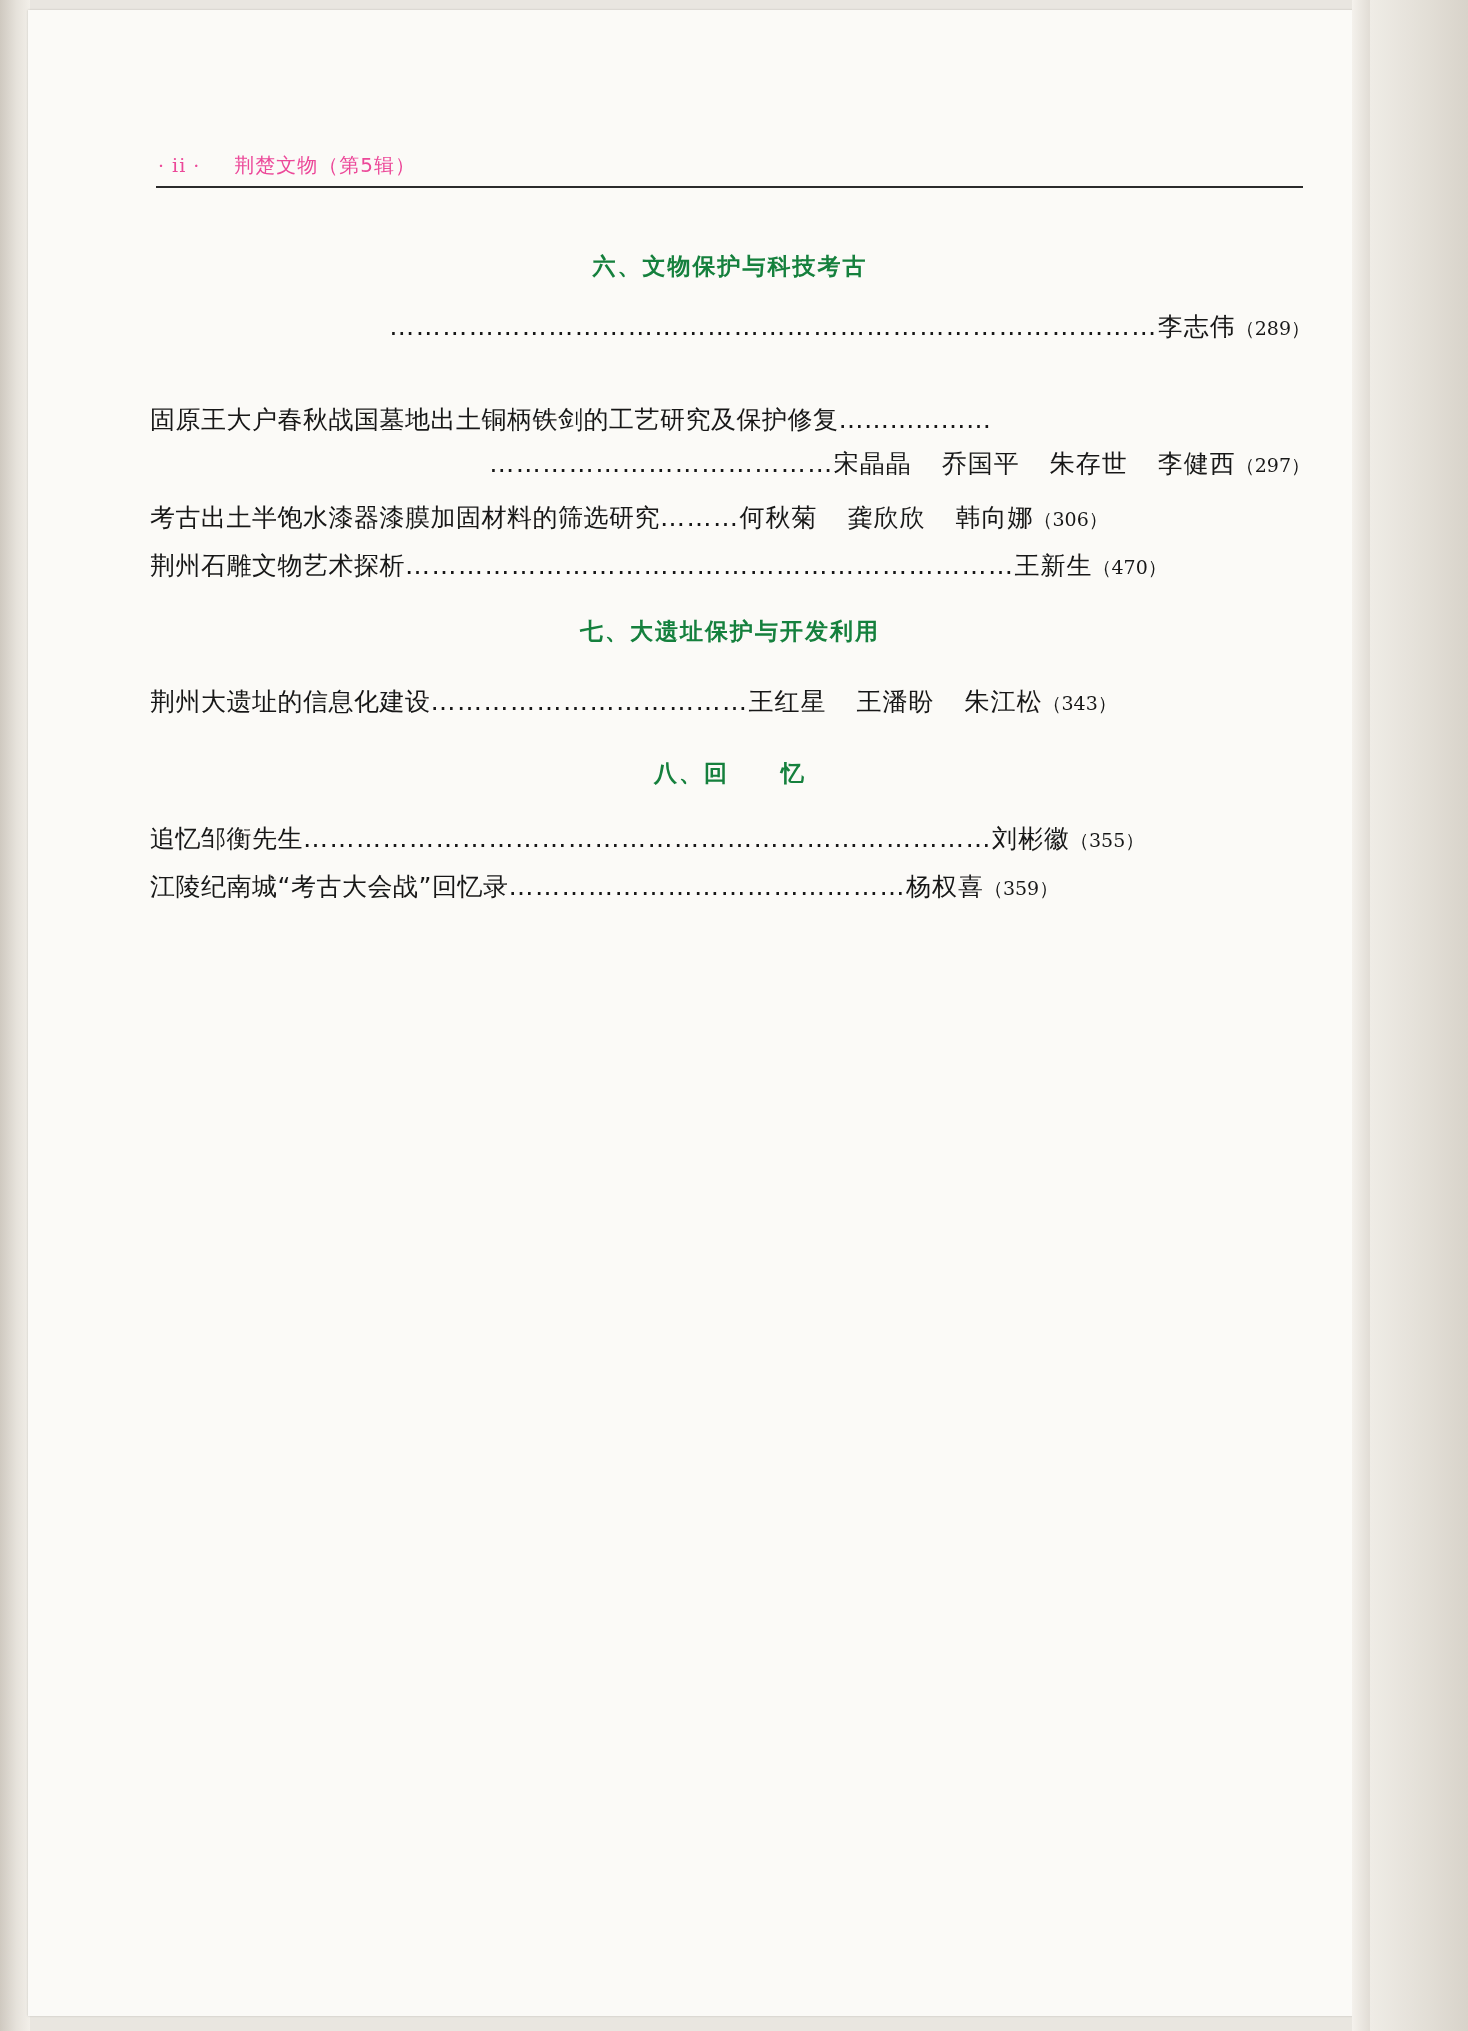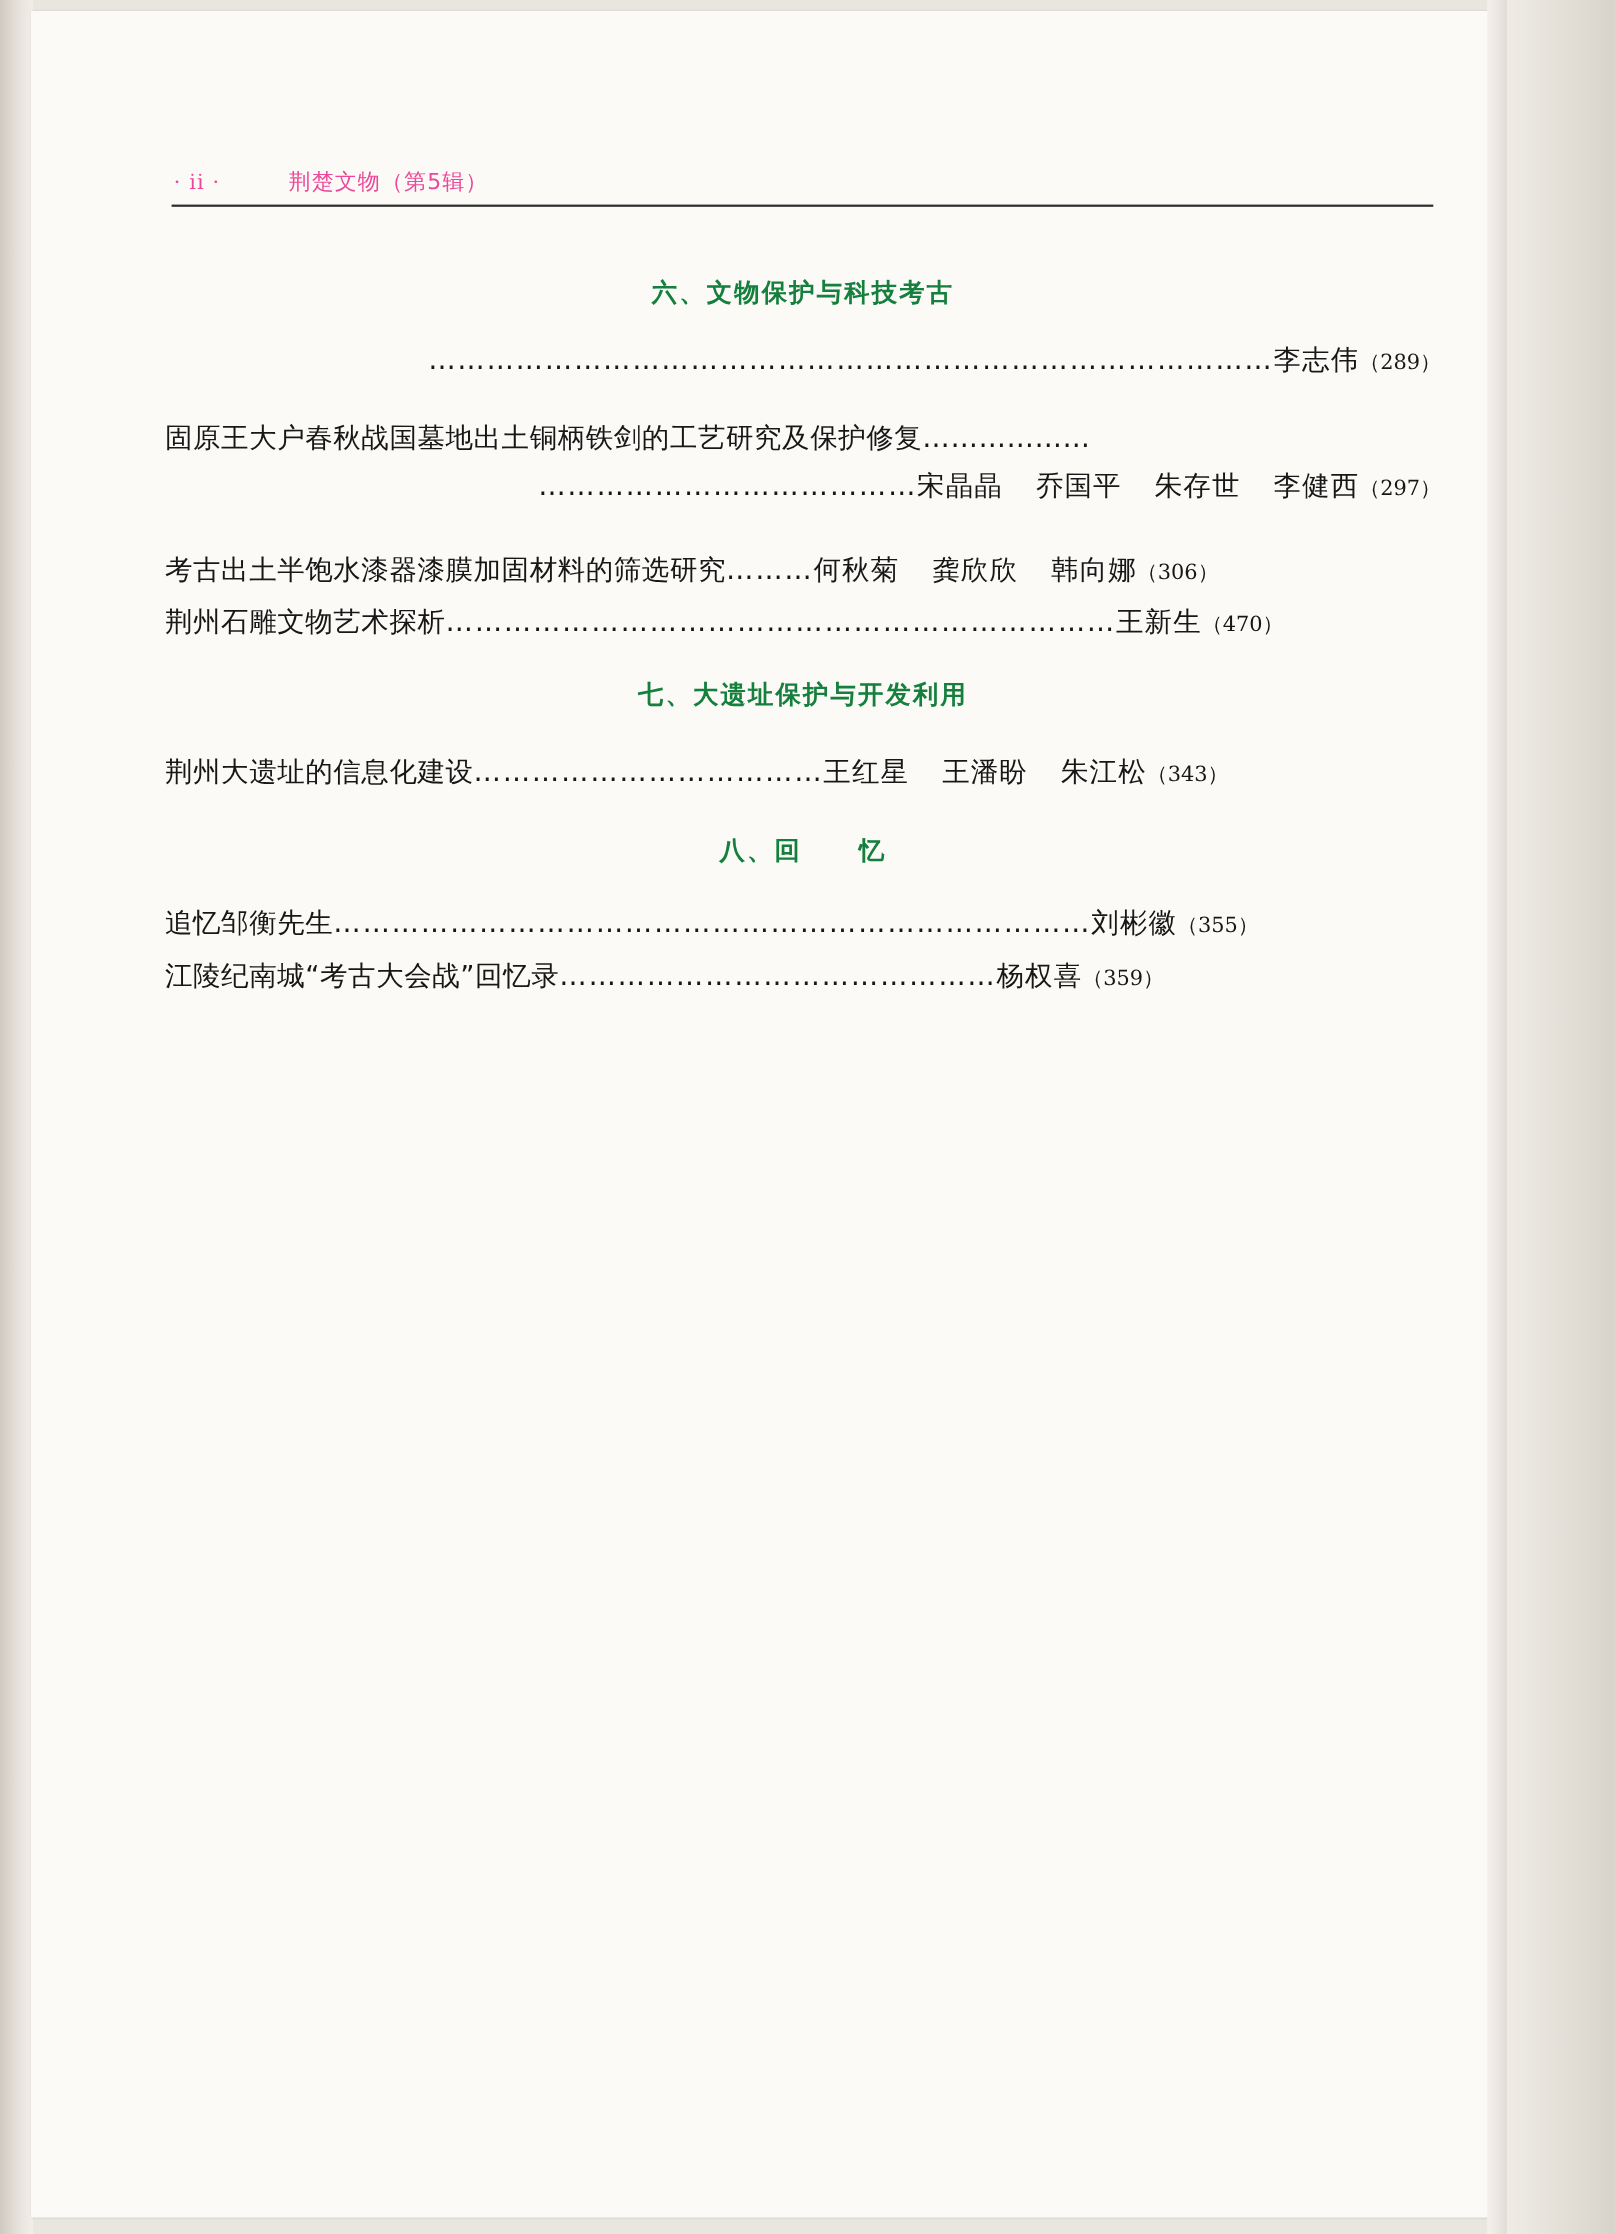--- a/index.html
+++ b/index.html
@@ -75,21 +75,20 @@
   }
   .rh-folio {
     font-family: "DejaVu Serif", serif;
     font-size: 19px;
     margin-right: 34px;
     white-space: nowrap;
   }
   .rh-title {
     font-size: 20px;
     white-space: nowrap;
-    margin-left: 28px;
   }
   .head-rule {
     position: absolute;
     left: 6px;
     top: 186px;
     width: 1147px;
     height: 2px;
     background: #2b2b2b;
   }
 
@@ -150,21 +149,21 @@
     <span class="rh-title">荆楚文物（第5辑）</span>
   </div>
   <div class="head-rule"></div>
 
   <div class="sect-head" id="sect6">六、文物保护与科技考古</div>
 
   <div class="entry" style="top:305px;">
     <span class="line-right"><span class="lead">……………………………………………………………………………</span><span class="authors"><span class="auth">李志伟</span></span><span class="pg">（289）</span></span>
   </div>
 
-  <div class="entry" style="top:376px;">
+  <div class="entry" style="top:398px;">
     <span class="line ttl">固原王大户春秋战国墓地出土铜柄铁剑的工艺研究及保护修复………………</span>
     <span class="line-right"><span class="lead">…………………………………</span><span class="authors"><span class="auth">宋晶晶</span><span class="auth">乔国平</span><span class="auth">朱存世</span><span class="auth">李健西</span></span><span class="pg">（297）</span></span>
   </div>
 
   <div class="entry" style="top:496px;">
     <span class="line"><span class="ttl">考古出土半饱水漆器漆膜加固材料的筛选研究</span><span class="lead">………</span><span class="authors"><span class="auth">何秋菊</span><span class="auth">龚欣欣</span><span class="auth">韩向娜</span></span><span class="pg">（306）</span></span>
   </div>
 
   <div class="entry" style="top:544px;">
     <span class="line"><span class="ttl">荆州石雕文物艺术探析</span><span class="lead">……………………………………………………………</span><span class="authors"><span class="auth">王新生</span></span><span class="pg">（470）</span></span>

